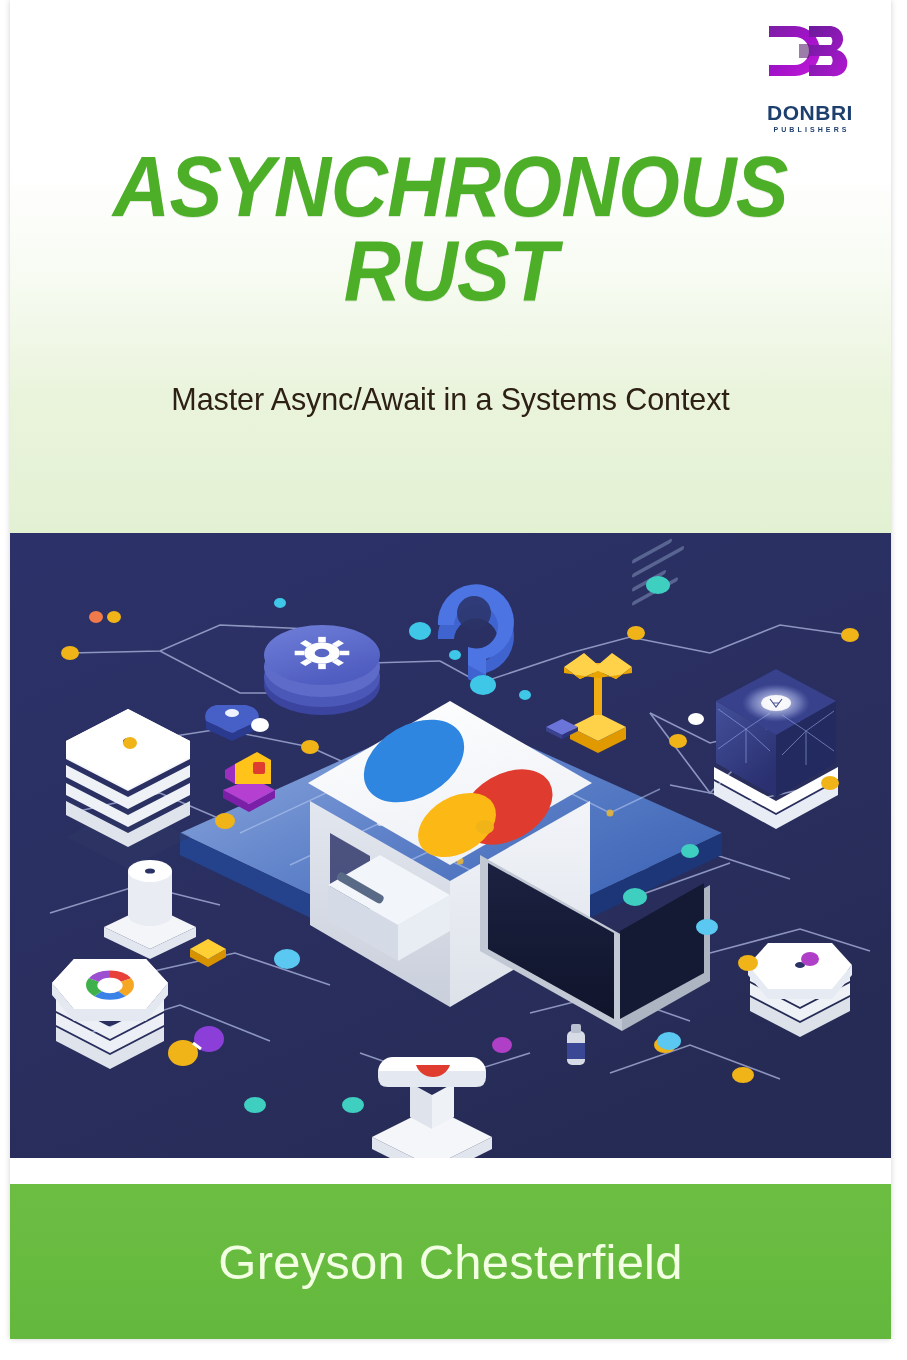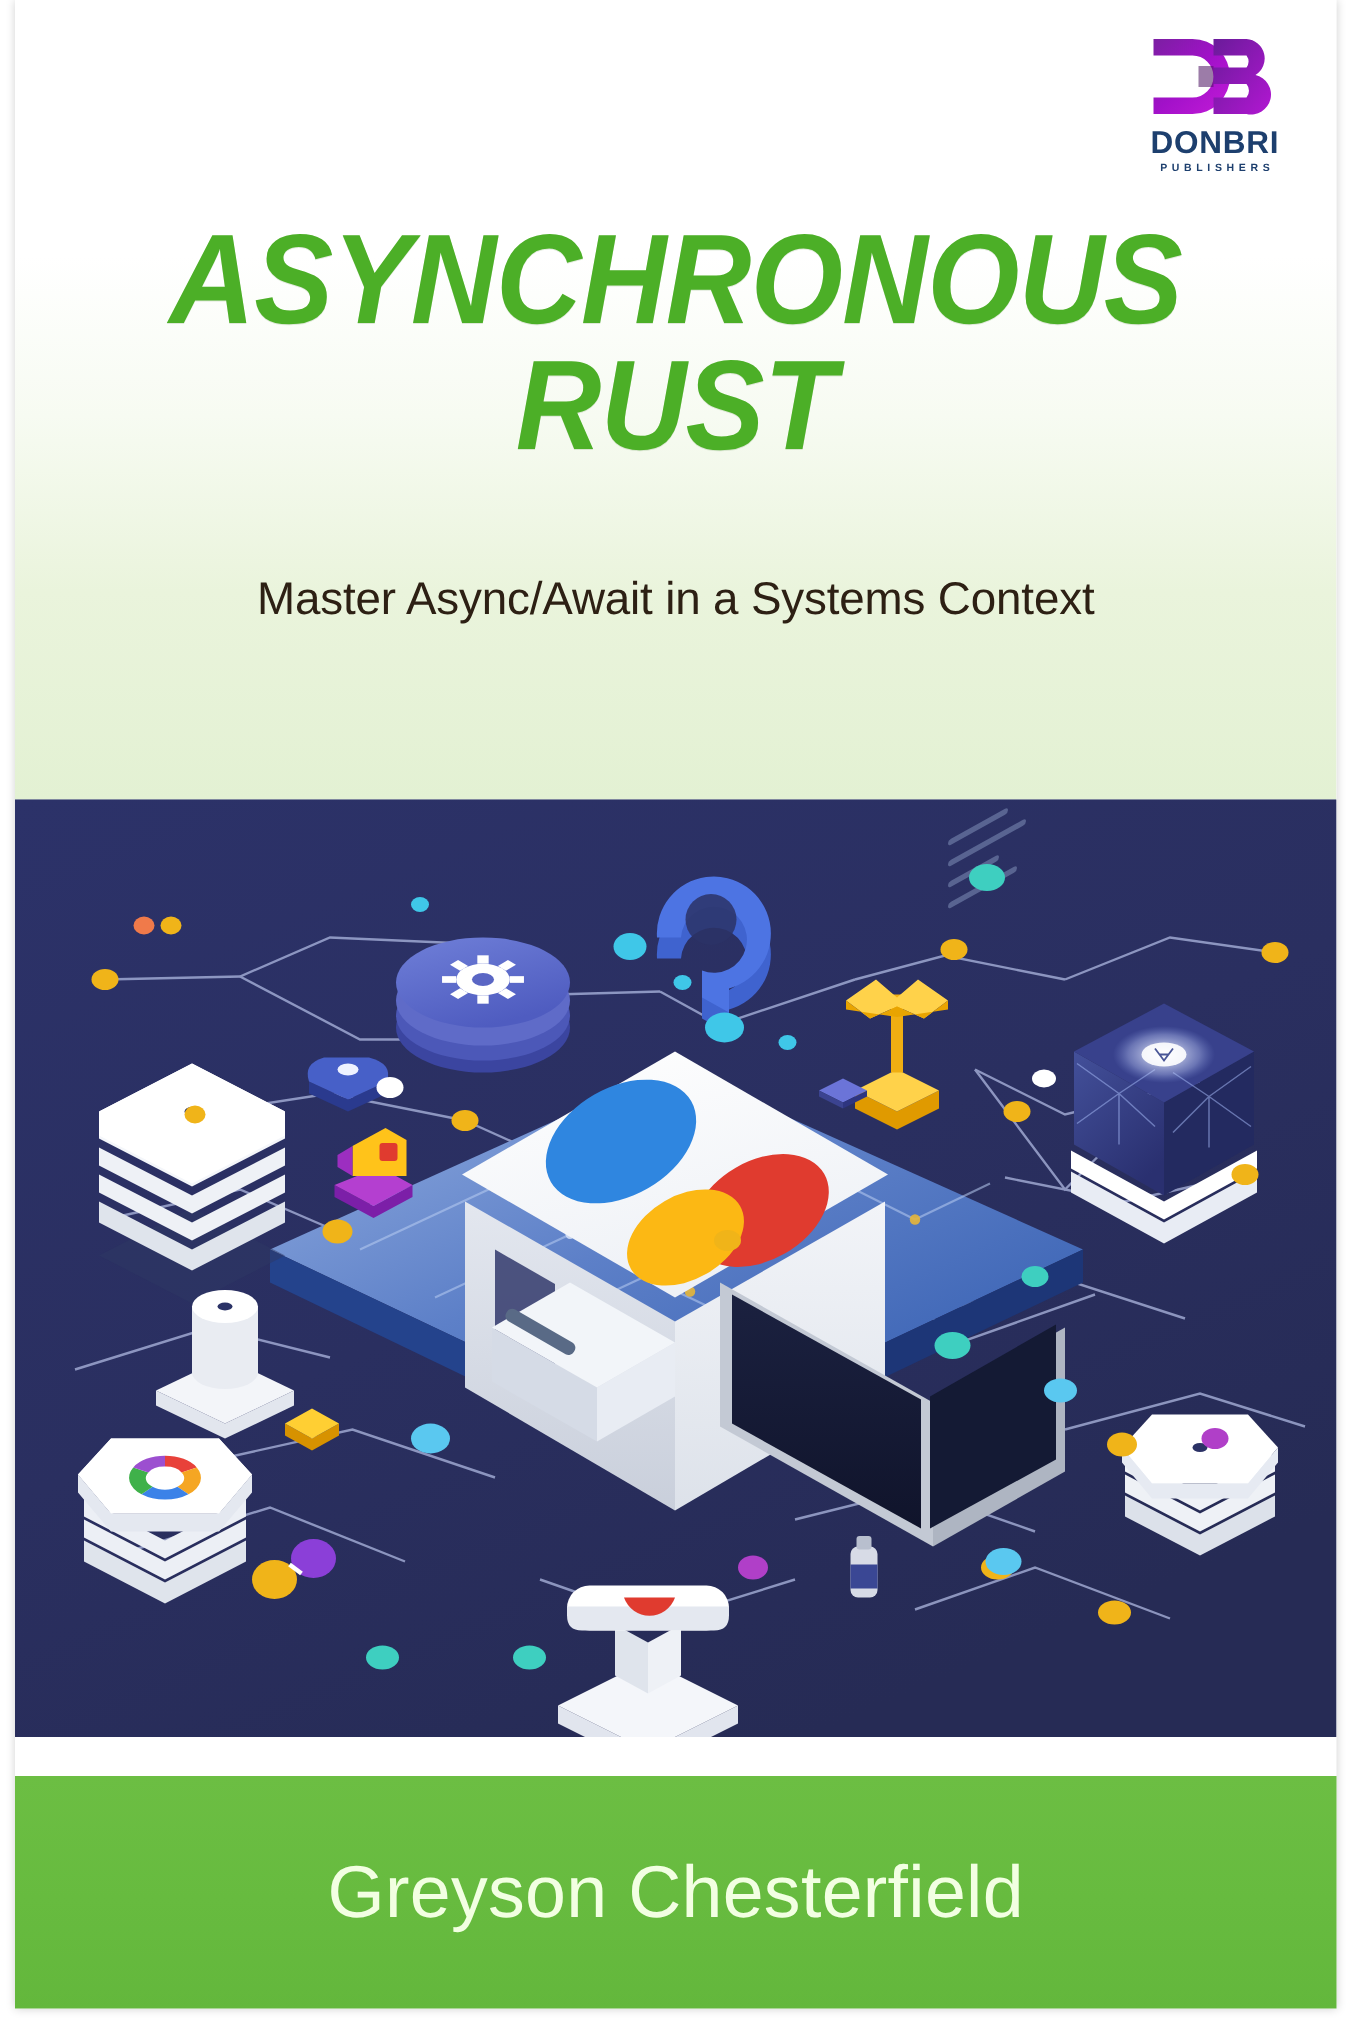--- a/index.html
+++ b/index.html
@@ -53,21 +53,21 @@
     width: 126px;
     height: 66px;
     display: block;
   }
   .logo-name {
     font-size: 21px;
     font-weight: bold;
     letter-spacing: 0.5px;
     color: #1d3f6e;
     line-height: 1;
-    margin-top: 1px;
+    margin-top: 18px;
     font-family: "Liberation Sans", sans-serif;
   }
   .logo-sub {
     font-size: 7px;
     font-weight: bold;
     letter-spacing: 3.1px;
     color: #1d3f6e;
     margin-top: 3px;
     margin-left: 3px;
     font-family: "Liberation Sans", sans-serif;

